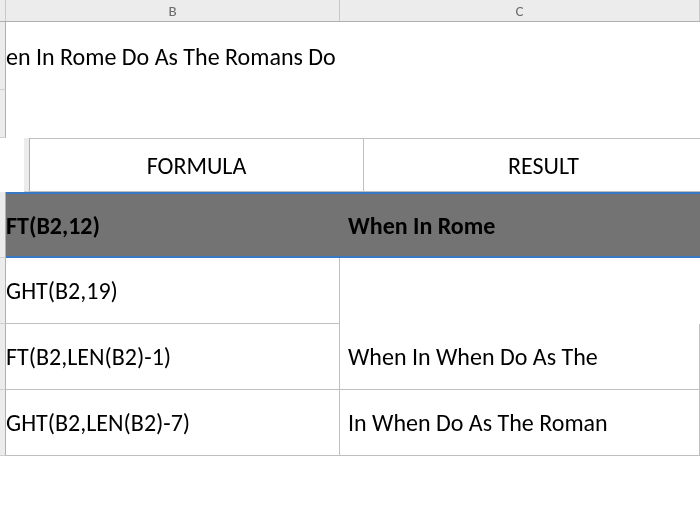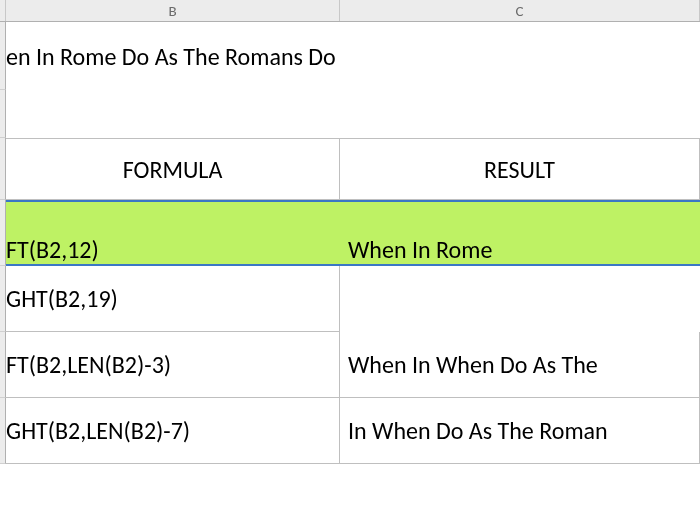--- a/index.html
+++ b/index.html
@@ -61,34 +61,34 @@
     padding-left: 0;
     font-size: 24px;
     overflow: hidden;
   }
 
   
   .row3 { height: 48px; }
   .row3 .cell { border: none; }
 
   
-  .row4 { height: 62px; }
+  .row4 { height: 54px; padding-left: 24px; }
   .row4 .cell {
     font-size: 24px;
     justify-content: center;
     border-top: 1px solid #bfbfbf;
   }
 
   
   .rowdata { height: 66px; }
   .rowdata .cell { font-size: 24px; }
   .rowdata .cell.B { padding-left: 0; }
 
   
-  .row5 .cell { background: #bef264; font-weight: 400; align-items: flex-end; }
+  .row5 .cell { background: #737373; font-weight: 700; }
   .row5 .cell.B,
   .row5 .cell.C {
     border-top: 2px solid #3a77c5;
     border-bottom: 2px solid #3a77c5;
     border-right: none;
   }
   .row5 { position: relative; }
 
   .centered { justify-content: center; }
 </style>
@@ -146,21 +146,21 @@
     <div class="rh"></div>
     <div class="cell B">
       <span>GHT(B2,19)</span>
     </div>
   </div>
 
 
   <div class="row rowdata">
     <div class="rh"></div>
     <div class="cell B">
-      <span>FT(B2,LEN(B2)-3)</span>
+      <span>FT(B2,LEN(B2)-1)</span>
     </div>
     <div class="cell C">
       <span>When In When Do As The</span>
     </div>
   </div>
 
   <div class="row rowdata">
     <div class="rh"></div>
     <div class="cell B">
       <span>GHT(B2,LEN(B2)-7)</span>

